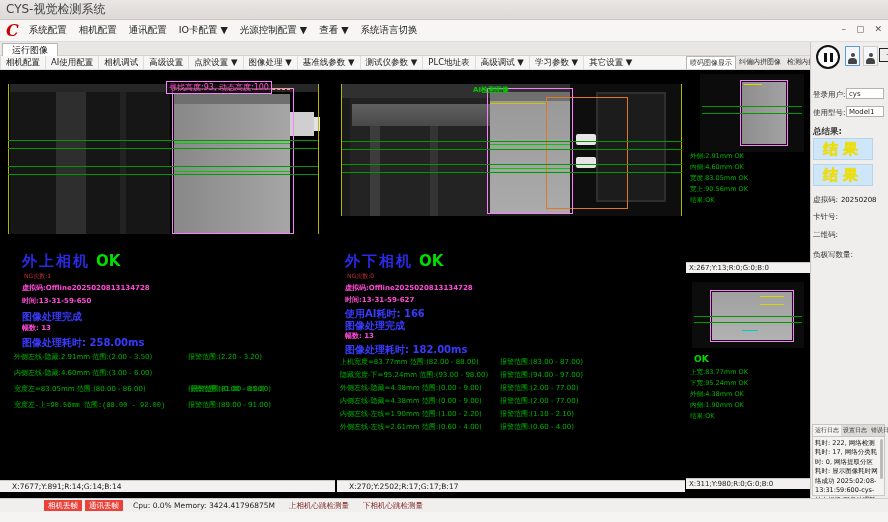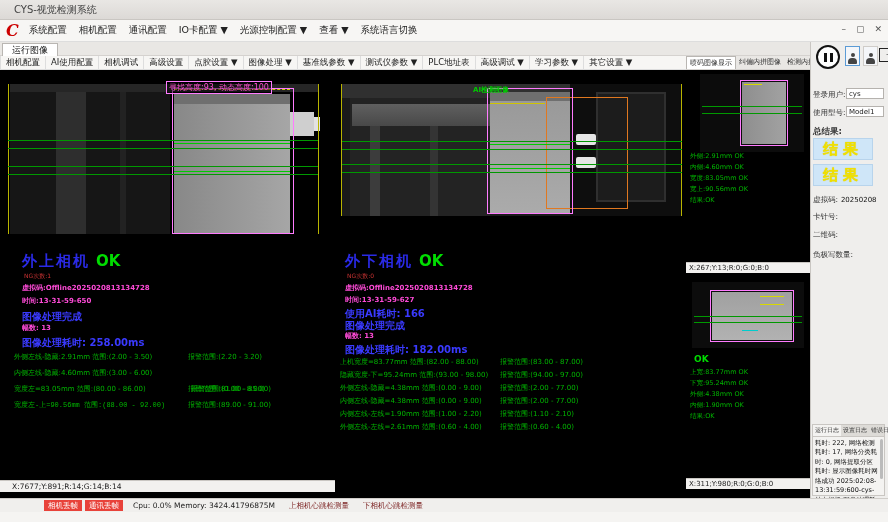--- a/index.html
+++ b/index.html
@@ -1,22 +1,22 @@
 <!DOCTYPE html>
 <html><head>
 <meta charset="utf-8">
 <style>
   html,body{margin:0;padding:0;}
   #app{position:relative;width:888px;height:522px;background:#f5f4f2;overflow:hidden;
        font-family:"DejaVu Sans","Liberation Sans",sans-serif;font-size:9px;color:#222;}
   .abs{position:absolute;}
   
   .titlebar{left:0;top:0;width:888px;height:20px;background:linear-gradient(#e9e7e4,#dcd9d6);
-            border-bottom:1px solid #c9c6c2;display:flex;align-items:center;padding-left:14px;box-sizing:border-box;
-            font-size:10px;color:#444;}
+            border-bottom:1px solid #c9c6c2;display:flex;align-items:center;padding-left:6px;box-sizing:border-box;
+            font-size:12px;color:#444;}
   .menubar{left:0;top:20px;width:888px;height:22px;background:#f7f6f4;border-bottom:1px solid #ddd;
            display:flex;align-items:center;box-sizing:border-box;}
   .logo{font-family:"DejaVu Serif","Liberation Serif",serif;font-style:italic;font-weight:bold;
         font-size:16px;color:#c00;margin:0 10px 0 6px;}
   .menuitem{font-size:9.5px;color:#222;margin-right:12px;white-space:nowrap;cursor:default;}
   .winctl{position:absolute;right:6px;top:24px;display:flex;gap:10px;font-size:9px;color:#555;}
   .tabrow{left:0;top:42px;width:810px;height:14px;background:#e9e7e4;border-bottom:1px solid #d5d2cf;box-sizing:border-box;}
   .tab{position:absolute;left:2px;top:1px;height:13px;background:#fff;border:1px solid #b9b6b2;border-bottom:none;
        padding:0 9px;font-size:9px;line-height:13px;box-sizing:border-box;}
   .toolbar{left:0;top:56px;width:686px;height:14px;background:#f7f6f4;border-bottom:1px solid #ddd;
@@ -204,20 +204,21 @@
   <div class="abs t-green" style="left:340px;top:370px;">隐藏宽度-下=95.24mm 范围:(93.00 - 98.00)</div>
   <div class="abs t-green" style="left:500px;top:370px;">报警范围:(94.00 - 97.00)</div>
   <div class="abs t-green" style="left:340px;top:383px;">外侧左线-隐藏=4.38mm 范围:(0.00 - 9.00)</div>
   <div class="abs t-green" style="left:500px;top:383px;">报警范围:(2.00 - 77.00)</div>
   <div class="abs t-green" style="left:340px;top:396px;">内侧左线-隐藏=4.38mm 范围:(0.00 - 9.00)</div>
   <div class="abs t-green" style="left:500px;top:396px;">报警范围:(2.00 - 77.00)</div>
   <div class="abs t-green" style="left:340px;top:409px;">内侧左线-左线=1.90mm 范围:(1.00 - 2.20)</div>
   <div class="abs t-green" style="left:500px;top:409px;">报警范围:(1.10 - 2.10)</div>
   <div class="abs t-green" style="left:340px;top:422px;">外侧左线-左线=2.61mm 范围:(0.60 - 4.00)</div>
   <div class="abs t-green" style="left:500px;top:422px;">报警范围:(0.60 - 4.00)</div>
+  <div class="abs coordbar" style="left:337px;top:480px;width:348px;height:12px;">X:270;Y:2502;R:17;G:17;B:17</div>
 
   <div class="abs" style="left:700px;top:74px;width:104px;height:78px;background:#0c0c0c;"></div>
   <div class="abs" style="left:742px;top:82px;width:44px;height:62px;background:linear-gradient(90deg,#8e8e8e,#a2a2a2);"></div>
   <div class="abs pinkrect" style="left:740px;top:80px;width:48px;height:66px;"></div>
   <div class="abs hline" style="left:702px;top:106px;width:100px;"></div>
   <div class="abs hline" style="left:702px;top:113px;width:100px;"></div>
   <div class="abs" style="left:744px;top:84px;width:18px;height:1px;background:#d8d800;"></div>
   <div class="abs t-loggreen" style="left:690px;top:152px;">外侧:2.91mm OK</div>
   <div class="abs t-loggreen" style="left:690px;top:163px;">内侧:4.60mm OK</div>
   <div class="abs t-loggreen" style="left:690px;top:174px;">宽度:83.05mm OK</div>

